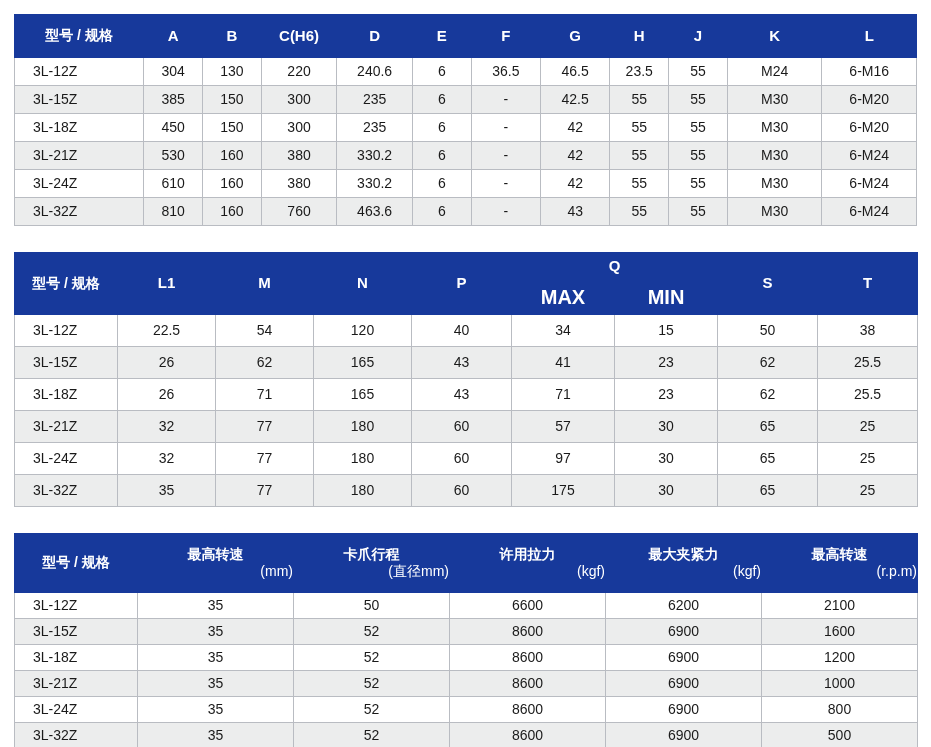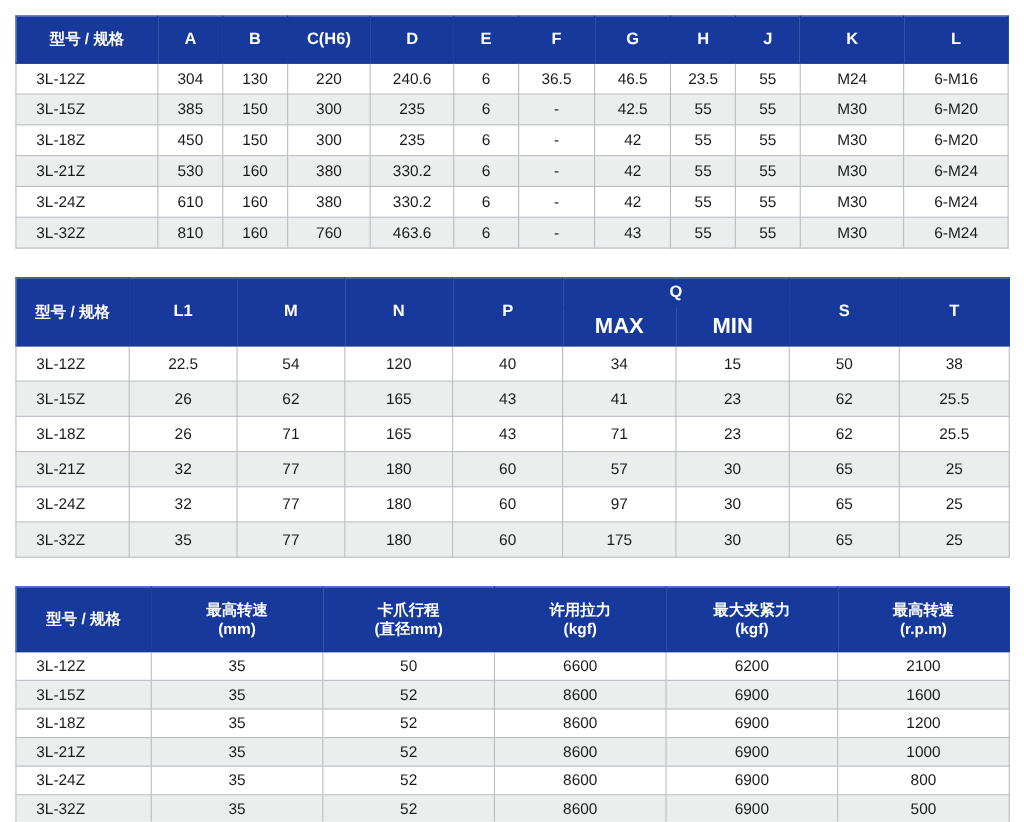--- a/index.html
+++ b/index.html
@@ -61,21 +61,21 @@
   #table-dimensions2 th.q-group { height: 26px; }
   #table-dimensions2 th.q-sub { height: 34px; font-size: 20px; }
   #table-dimensions2 th.tall { height: 60px; }
 
   
   #table-performance th { height: 58px; font-size: 14px; }
   #table-performance td { height: 25px; font-size: 14px; }
   #table-performance tr.r-odd td { background: #ffffff; }
   #table-performance tr.r-even td { background: #eceded; }
   #table-performance td.model-cell { text-align: left; padding-left: 18px; }
-  #table-performance .unit { display: block; font-weight: bold; }
+  #table-performance .unit { display: block; font-weight: normal; text-align: right; }
 </style>
 </head>
 <body>
 
 <div class="page">
 
   <table class="spec" id="table-dimensions">
     <colgroup>
       <col style="width:123px">
         <col style="width:56px">

